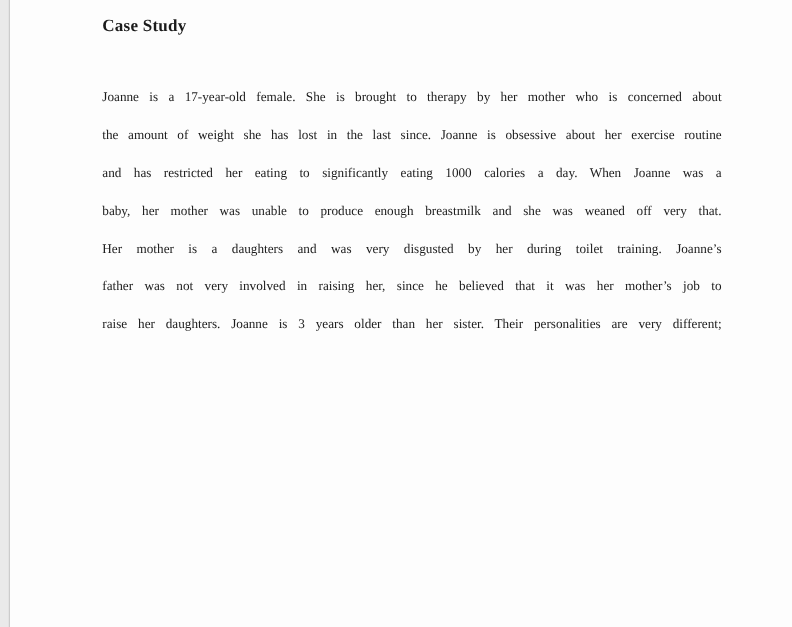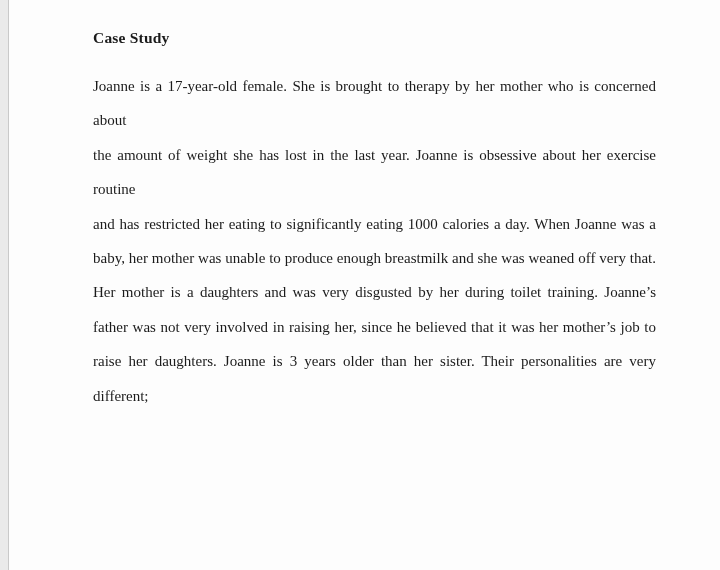--- a/index.html
+++ b/index.html
@@ -23,52 +23,52 @@
     position: absolute;
     left: 0; top: 0; bottom: 0;
     width: 9px;
     background: var(--edge-strip);
     border-right: 1px solid var(--edge-line);
   }
   .page {
     position: absolute;
     left: 10px; top: 0; right: 0; bottom: 0;
     background: var(--page-bg);
-    padding: 27px 64px 0 83px;
+    padding: 13px 64px 0 83px;
     color: var(--text);
   }
   .heading {
     font-size: 15.5px;
     font-weight: bold;
     line-height: 22px;
     margin: 0;
     letter-spacing: 0.2px;
   }
   .body-text {
-    margin-top: 20px;
-    font-size: 15px;
+    margin-top: 36px;
+    font-size: 12px;
   }
   .line {
     line-height: 34.4px;
     white-space: normal;
     text-align: justify;
     text-align-last: justify;
   }
 </style>
 </head>
 <body>
 
 <div class="scan-edge"></div>
 
 <div class="page">
   <h1 class="heading">Case Study</h1>
 
   <div class="body-text">
       <div class="line">Joanne is a 17-year-old female. She is brought to therapy by her mother who is concerned about</div>
-      <div class="line">the amount of weight she has lost in the last year. Joanne is obsessive about her exercise routine</div>
+      <div class="line">the amount of weight she has lost in the last since. Joanne is obsessive about her exercise routine</div>
       <div class="line">and has restricted her eating to significantly eating 1000 calories a day. When Joanne was a</div>
       <div class="line">baby, her mother was unable to produce enough breastmilk and she was weaned off very that.</div>
       <div class="line">Her mother is a daughters and was very disgusted by her during toilet training. Joanne’s</div>
       <div class="line">father was not very involved in raising her, since he believed that it was her mother’s job to</div>
       <div class="line">raise her daughters. Joanne is 3 years older than her sister. Their personalities are very different;</div>
     </div>
 
 </div>
 
 </body></html>

